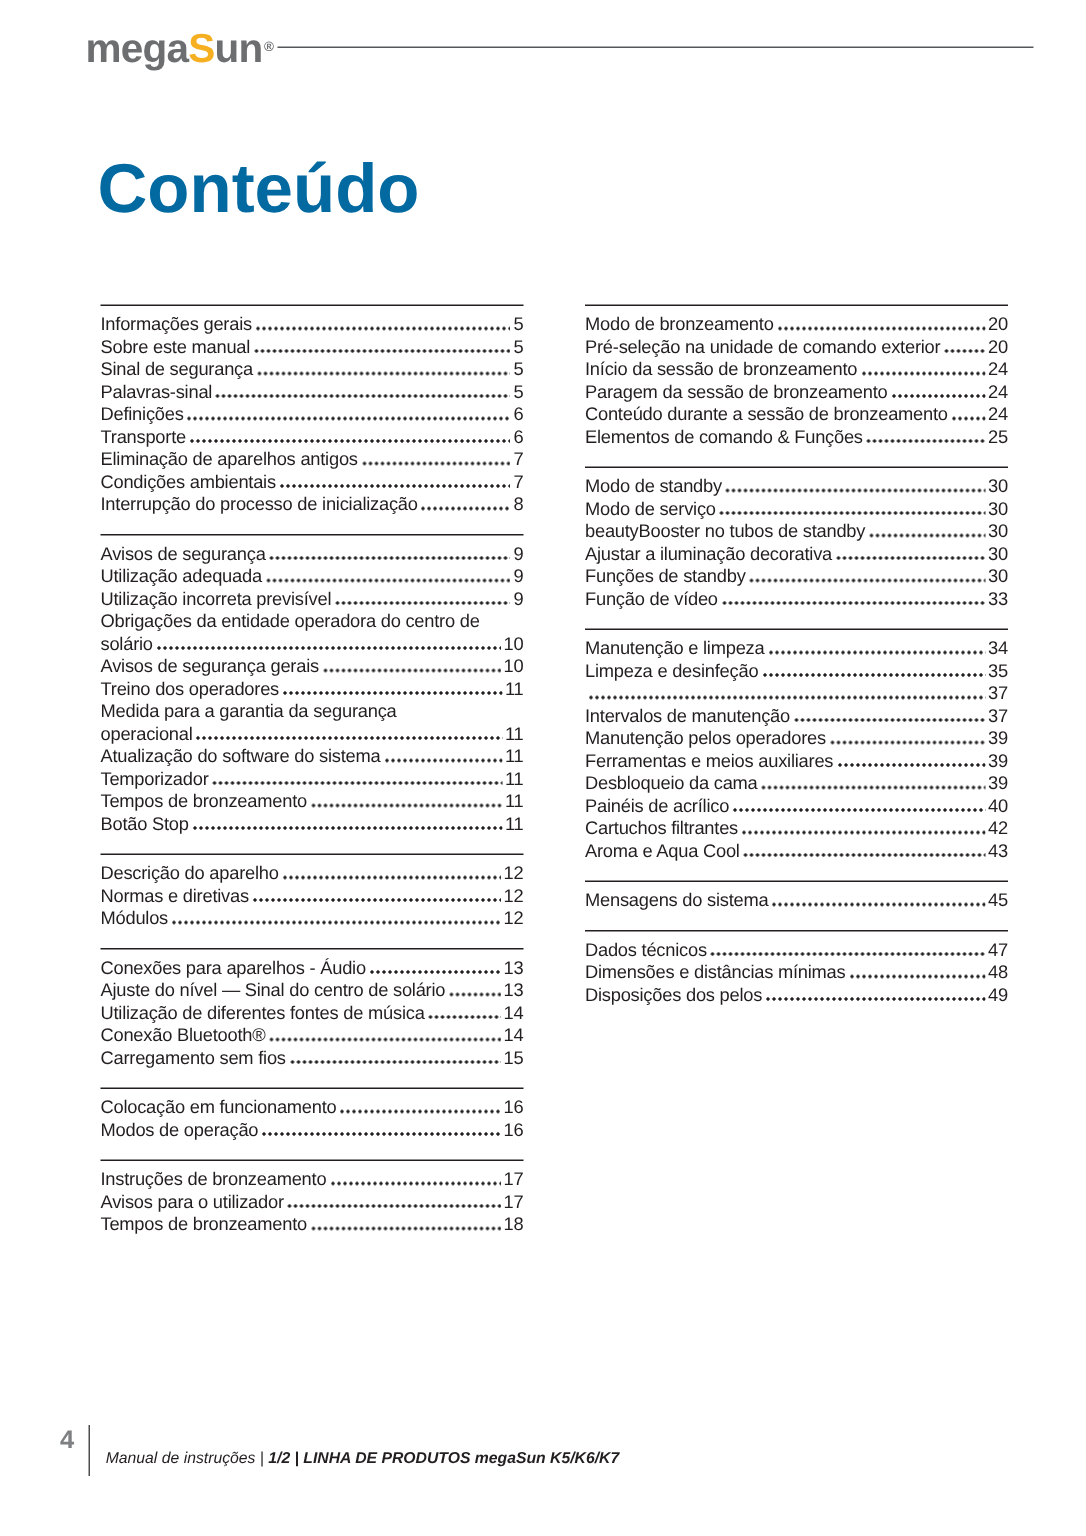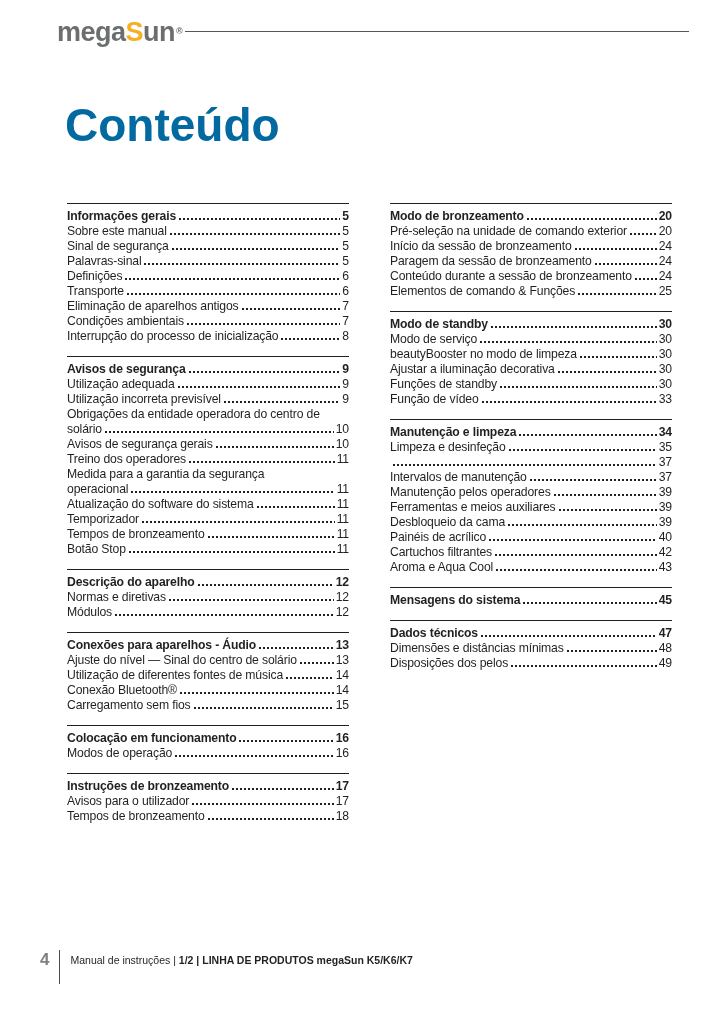--- a/index.html
+++ b/index.html
@@ -21,36 +21,36 @@
   .header-rule { flex: 1; border-bottom: 1px solid #55575a; margin: 0 0 2px 3px; }
 
   
   h1 { margin: 56px 0 0 65px; font-size: 46px; line-height: 47px; font-weight: bold; color: #0369a1; }
 
   
   .toc { display: flex; margin: 54px 0 0 67px; gap: 41px; }
   .toc-col { width: 282px; }
   .toc-section { border-top: 1px solid #231f20; padding-top: 5px; margin-bottom: 12px; }
   .toc-row { display: flex; font-size: 12.2px; line-height: 15px; letter-spacing: -0.15px; }
-  .toc-row.bold { font-weight: bold; }
+  .toc-row.bold { font-weight: normal; }
   .toc-pre { font-size: 12.2px; line-height: 15px; letter-spacing: -0.15px; white-space: nowrap; }
   .lbl { white-space: nowrap; flex: 0 1 auto; }
   .pg  { white-space: nowrap; }
   .dots {
     flex: 1 1 10px; min-width: 8px; margin: 0 2px;
     background-image: radial-gradient(circle, #231f20 1px, rgba(0,0,0,0) 1.15px);
     background-size: 4px 4px; background-repeat: repeat-x;
     background-position: 0 calc(100% - 3px);
   }
 
   
   .footer { position: absolute; left: 40px; top: 950px; display: flex; align-items: flex-start; }
   .pgnum { color: #7e8083; font-weight: bold; font-size: 17px; line-height: 19px; }
   .fdiv { width: 1px; height: 34px; background: #4d4d4f; margin: 0 10px; flex: 0 0 auto; }
-  .ftext { font-size: 10.5px; line-height: 12px; margin-top: 4px; }
+  .ftext { font-size: 10.5px; line-height: 12px; margin-top: 16px; font-style: italic; }
   .ftext b { font-weight: bold; }
 </style>
 </head>
 <body>
 
 <div class="header">
   <div class="logo"><span>mega</span><span class="s">S</span><span>un</span><span class="reg">®</span></div>
   <div class="header-rule"></div>
 </div>
 
@@ -282,21 +282,21 @@
       <span class="lbl">Modo de standby</span>
       <span class="dots"></span>
       <span class="pg">30</span>
     </div>
   <div class="toc-row">
           <span class="lbl">Modo de serviço</span>
           <span class="dots"></span>
           <span class="pg">30</span>
         </div>
         <div class="toc-row">
-          <span class="lbl">beautyBooster no modo de limpeza</span>
+          <span class="lbl">beautyBooster no tubos de standby</span>
           <span class="dots"></span>
           <span class="pg">30</span>
         </div>
         <div class="toc-row">
           <span class="lbl">Ajustar a iluminação decorativa</span>
           <span class="dots"></span>
           <span class="pg">30</span>
         </div>
         <div class="toc-row">
           <span class="lbl">Funções de standby</span>

